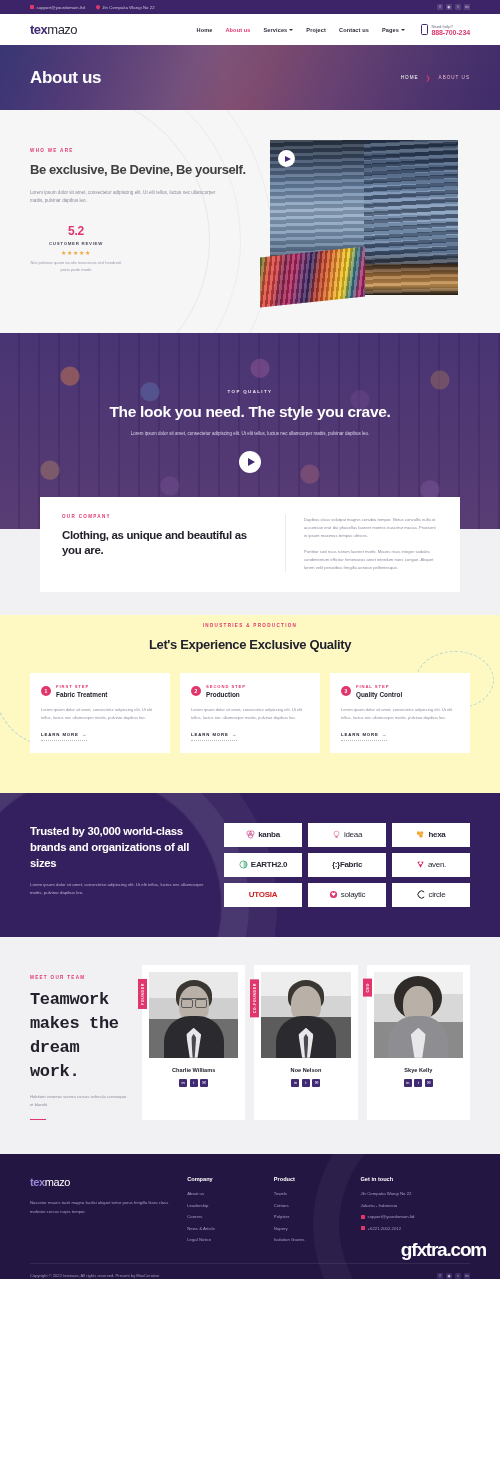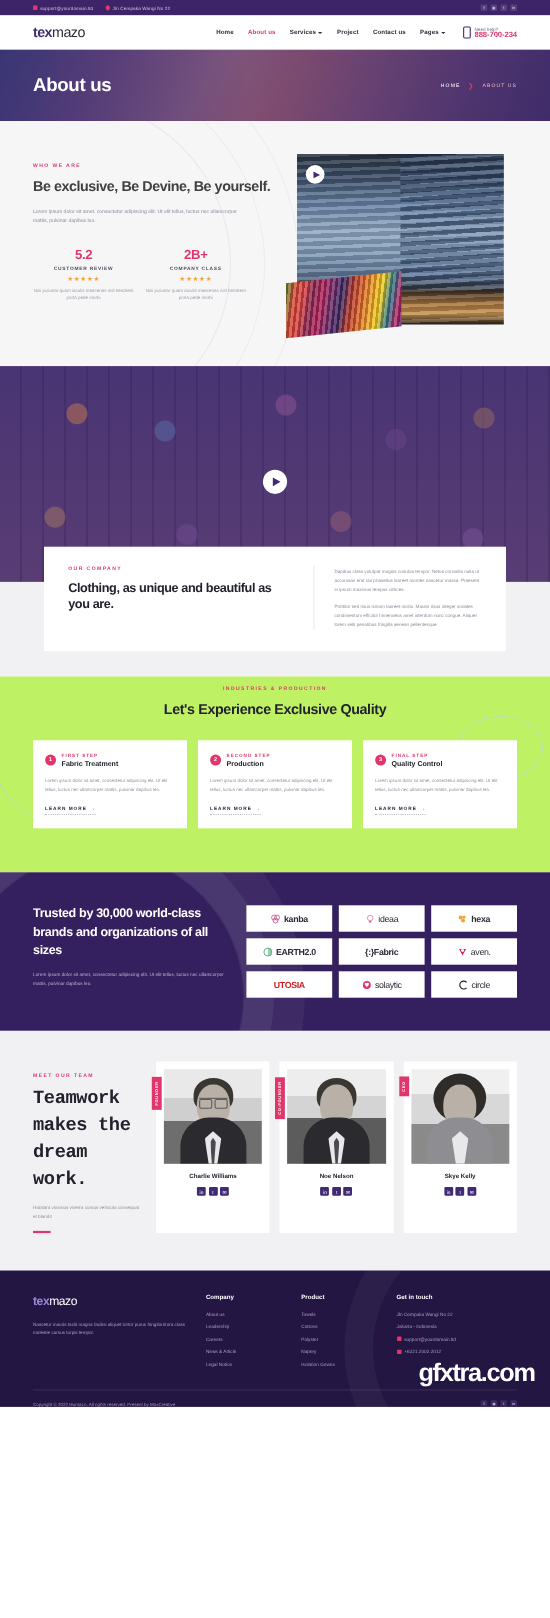--- a/index.html
+++ b/index.html
@@ -150,21 +150,21 @@
     position:absolute; left:40px; top:-32px; width:420px; background:#fff;
     padding:17px 22px 20px; display:flex; gap:18px;
   }
   .company-l { width:205px; }
   .company-l h3 { font-size:11.5px; line-height:1.3; color:#22222e; margin-top:9px; font-weight:700; letter-spacing:-.35px; }
   .company-r { flex:1; padding-top:2px; border-left:1px solid #ececef; padding-left:18px; }
   .company-r p { font-size:4.2px; line-height:1.95; color:#8b8b99; }
   .company-r p + p { margin-top:7px; }
 
   
-  .ind { background:#bef264; padding:8px 30px 40px; position:relative; overflow:hidden; }
+  .ind { background:#fef9c3; padding:8px 30px 40px; position:relative; overflow:hidden; }
   .ind-head { text-align:center; }
   .ind-head h2 { font-size:13px; color:#22222e; font-weight:700; line-height:1.33; margin-top:8px; letter-spacing:-.35px; }
   .dash { position:absolute; pointer-events:none; }
   .dash.d1 { left:-6px; top:62px; width:120px; height:70px; border-bottom:1px dashed #b5d8d0; border-left:1px dashed #b5d8d0; border-radius:0 0 0 60px; }
   .dash.d2 { right:6px; top:36px; width:78px; height:58px; border:1px dashed #b5d8d0; border-radius:50%; }
   .cards { display:flex; gap:10px; margin-top:20px; position:relative; z-index:2; }
   .card { flex:1; background:#fff; padding:11px 11px 12px; }
   .card-top { display:flex; align-items:center; gap:5px; }
   .badge {
     width:10px;height:10px;border-radius:50%;background:#e0366c;color:#fff;
@@ -258,21 +258,21 @@
   .f-col li { font-size:4.3px; color:#a99ec6; margin-bottom:6.5px; display:flex; align-items:center; gap:3px; }
   .f-ic { width:4px;height:4px;display:inline-block;background:#e0366c;border-radius:.5px;flex:none; }
   .copybar {
     margin-top:14px; border-top:1px solid rgba(255,255,255,.08); padding:9px 0 0;
     display:flex; align-items:center; position:relative; z-index:2;
   }
   .copybar span { font-size:4.1px; color:#9f95bd; }
   .f-social { margin-left:auto; display:flex; gap:3px; }
   .f-social i { width:6px;height:6px;background:#3a2a62;border-radius:1px;display:flex;align-items:center;justify-content:center;font-size:3.6px;color:#ded7ef;font-style:normal; }
   .watermark {
-    position:absolute; right:14px; bottom:18px; font-size:23px; font-weight:700;
+    position:absolute; right:14px; bottom:18px; font-size:19px; font-weight:700;
     color:#fff; letter-spacing:-1.2px; z-index:3;
   }
 </style>
 </head>
 <body>
 
 <div class="page">
 
   <div class="topbar">
     <div class="tb-item">
@@ -342,39 +342,38 @@
         <div class="eyebrow">WHO WE ARE</div>
         <h2>Be exclusive, Be Devine, Be yourself.</h2>
         <p class="lead">Lorem ipsum dolor sit amet, consectetur adipiscing elit. Ut elit tellus, luctus nec ullamcorper mattis, pulvinar dapibus leo.</p>
         <div class="stats">
           <div class="stat">
             <div class="num">5.2</div>
             <div class="lbl">CUSTOMER REVIEW</div>
             <div class="stars">★★★★★</div>
             <div class="sub">Nisi pulvinar quam iaculis maecenas nisl hendrerit porta pede morbi</div>
           </div>
-          <div class="stat">
-            <div class="num">2B+</div>
-            <div class="lbl">COMPANY CLASS</div>
-            <div class="stars">★★★★★</div>
-            <div class="sub">Nisi pulvinar quam iaculis maecenas nisl hendrerit porta pede morbi</div>
-          </div>
         </div>
       </div>
       <div class="who-right">
         <div class="photo-main"></div>
         <div class="playbtn">
             <i></i>
           </div>
         <div class="swatch"></div>
       </div>
     </div>
   </div>
 
   <div class="quality">
+    <div class="q-in">
+      <div class="q-eyebrow">TOP QUALITY</div>
+      <h2>The look you need. The style you crave.</h2>
+      <p>Lorem ipsum dolor sit amet, consectetur adipiscing elit. Ut elit tellus, luctus nec ullamcorper mattis, pulvinar dapibus leo.</p>
+    </div>
     <div class="q-play">
         <i></i>
       </div>
   </div>
 
   <div class="company-wrap">
     <div class="company">
       <div class="company-l">
         <div class="eyebrow">OUR COMPANY</div>
         <h3>Clothing, as unique and beautiful as you are.</h3>

